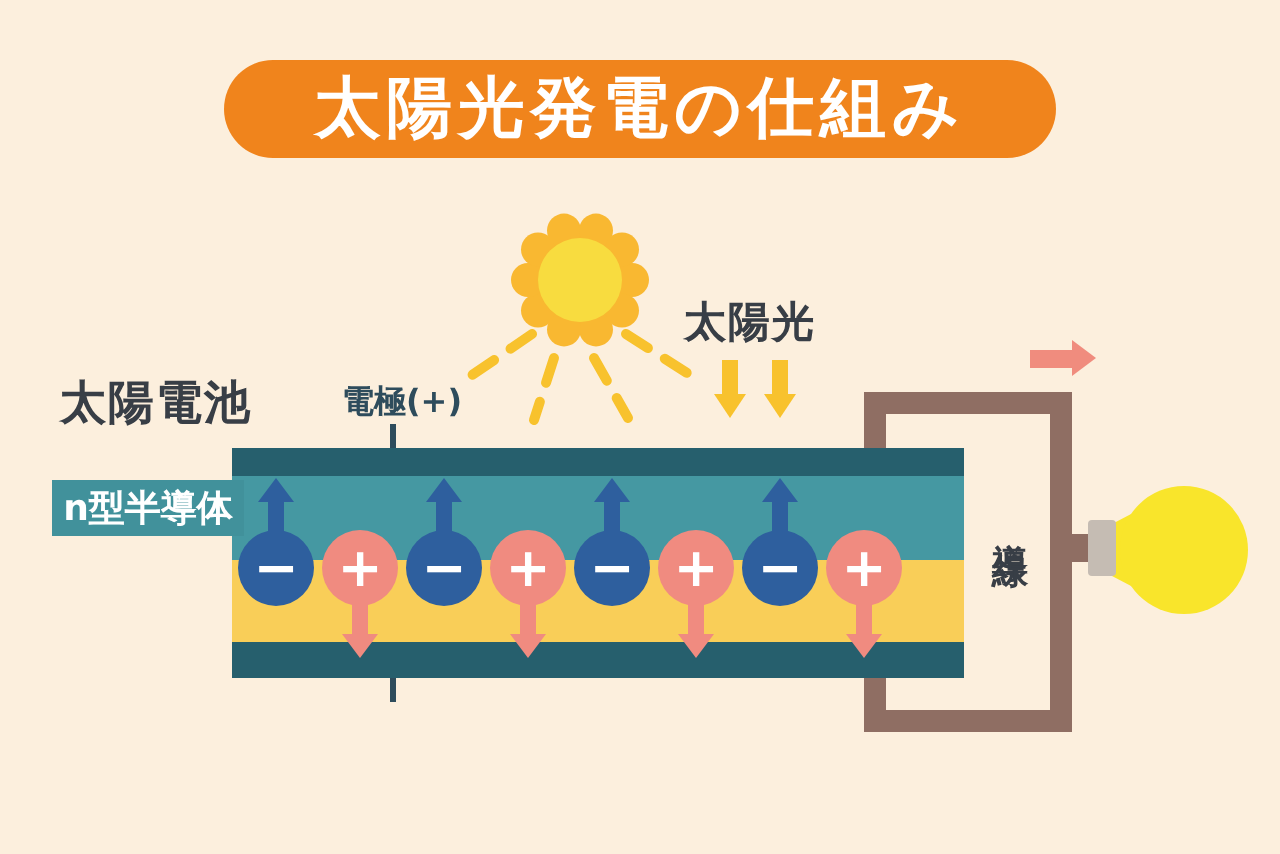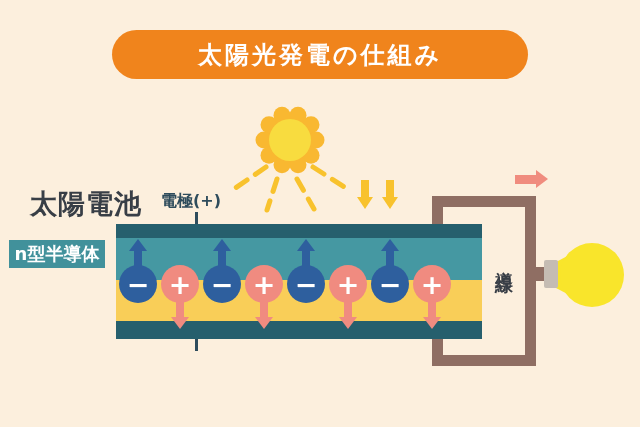--- a/index.html
+++ b/index.html
@@ -12,36 +12,36 @@
     --wire-brown:#8F6E63; --bulb-yellow:#F9E52B; --socket-gray:#C5BCB3;
     --current-arrow:#F08C7E;
   }
   *{margin:0;padding:0;box-sizing:border-box;}
   body{font-family:"DejaVu Sans","Liberation Sans",sans-serif;background:#fff;}
   .stage{position:relative;width:640px;height:427px;background:var(--bg);overflow:hidden;}
 
   
   .banner{position:absolute;left:112px;top:30px;width:416px;height:49px;
     background:var(--banner);border-radius:25px;display:flex;align-items:center;justify-content:center;}
-  .banner .t{color:var(--title-text);font-size:24px;font-weight:bold;letter-spacing:3px;}
+  .banner .t{color:var(--title-text);font-size:33px;font-weight:bold;letter-spacing:3px;}
 
   
   .lbl{position:absolute;font-weight:bold;color:var(--text-dark);}
-  .lbl-solarcell{left:30px;top:186px;font-size:27px;letter-spacing:1px;}
+  .lbl-solarcell{left:30px;top:186px;font-size:23px;letter-spacing:1px;}
   .lbl-sunlight{left:342px;top:147px;font-size:21px;letter-spacing:1px;}
   .lbl-current{left:454px;top:164px;font-size:21px;letter-spacing:1px;}
-  .lbl-electrode{width:80px;text-align:left;font-size:16px;color:var(--text-slate);}
+  .lbl-electrode{width:80px;text-align:center;font-size:16px;color:var(--text-slate);}
   .lbl-elec-plus{left:161px;top:191px;}
   .lbl-elec-minus{left:161px;top:352px;}
   .tick{position:absolute;width:3px;height:12px;background:var(--text-slate);}
   .tick-plus{left:195px;top:212px;}
   .tick-minus{left:195px;top:339px;}
 
   
-  .tag{position:absolute;left:9px;width:96px;height:28px;z-index:3;
+  .tag{position:absolute;left:26px;width:96px;height:28px;z-index:3;
     display:flex;align-items:center;justify-content:center;
     color:#fff;font-weight:bold;font-size:18px;}
   .tag-n{top:240px;background:var(--teal-label);}
   .tag-p{top:305px;background:var(--salmon);}
 
   
   .cell{position:absolute;left:116px;top:224px;width:366px;height:115px;z-index:2;}
   .cell .bar-top{height:14px;background:var(--teal-dark);}
   .cell .n-layer{height:42px;background:var(--teal-layer);}
   .cell .p-layer{height:41px;background:var(--p-layer-yellow);}
@@ -108,20 +108,21 @@
     </g>
     <circle cx="290" cy="140" r="21" fill="var(--sun-inner)"></circle>
     <g stroke="var(--gold)" stroke-width="5" stroke-linecap="round" stroke-dasharray="13 10">
       <line x1="266" y1="167" x2="231" y2="191"></line>
       <line x1="277" y1="179" x2="267" y2="210"></line>
       <line x1="297" y1="179" x2="314" y2="209"></line>
       <line x1="313" y1="167" x2="349" y2="190"></line>
     </g>
   </svg>
 
+  <div class="lbl lbl-sunlight">太陽光</div>
   <div class="sun-arrow sa1"></div>
   <div class="sun-arrow sa2"></div>
 
   <div class="current-arrow"></div>
 
   <div class="loop"></div>
   <div class="lbl-wire">導線</div>
 
   <div class="stub"></div>
   <svg class="bulb-svg" width="90" height="75" viewBox="550 238 90 75">

